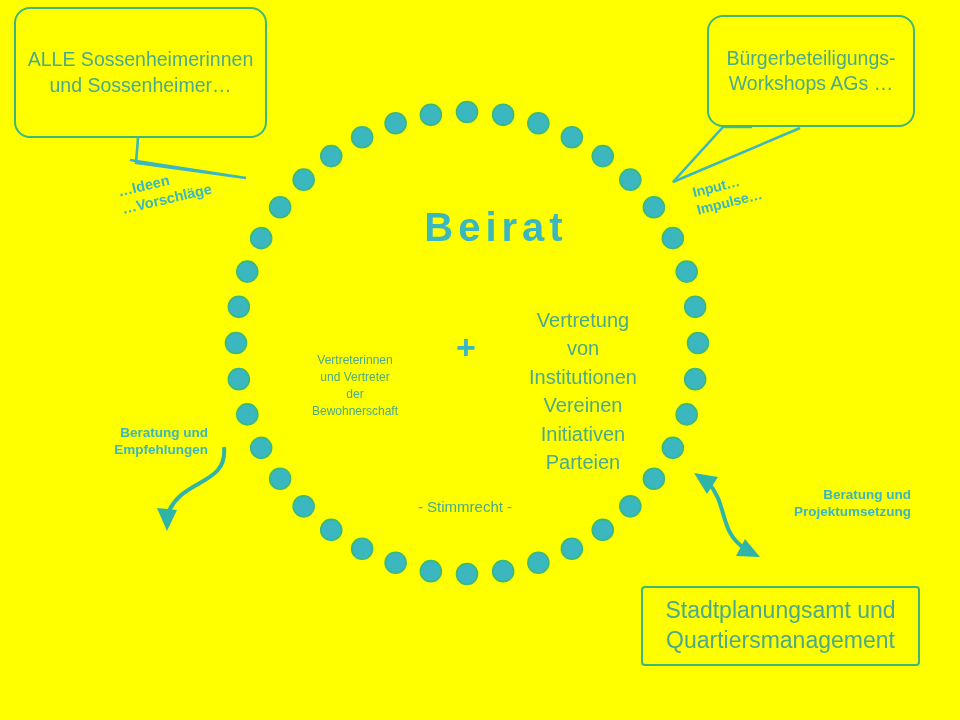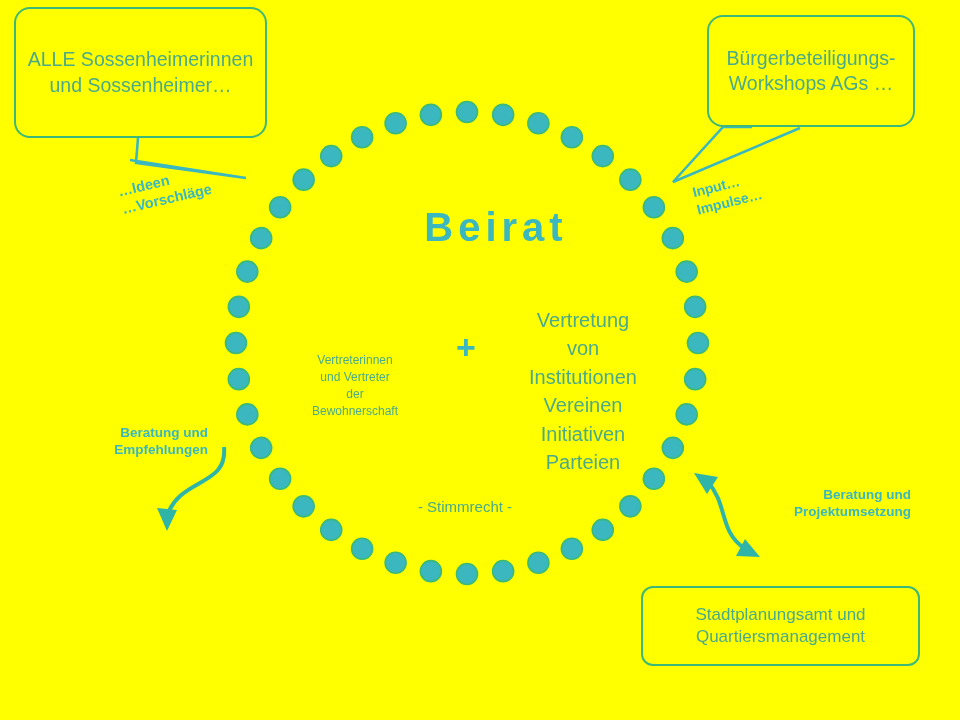--- a/index.html
+++ b/index.html
@@ -48,22 +48,22 @@
   }
   #box-ortsbeirat {
     left: 47px; top: 549px;
     width: 232px; height: 140px;
     font-size: 19px;
     border-radius: 16px;
   }
   #box-stadtplanung {
     left: 641px; top: 586px;
     width: 279px; height: 80px;
-    font-size: 17px;
-    border-radius: 12px;
+    font-size: 23px;
+    border-radius: 4px;
   }
 
   
   #art {
     position: absolute;
     left: 0; top: 0;
     width: 960px; height: 720px;
     z-index: 3;
     pointer-events: none;
   }

